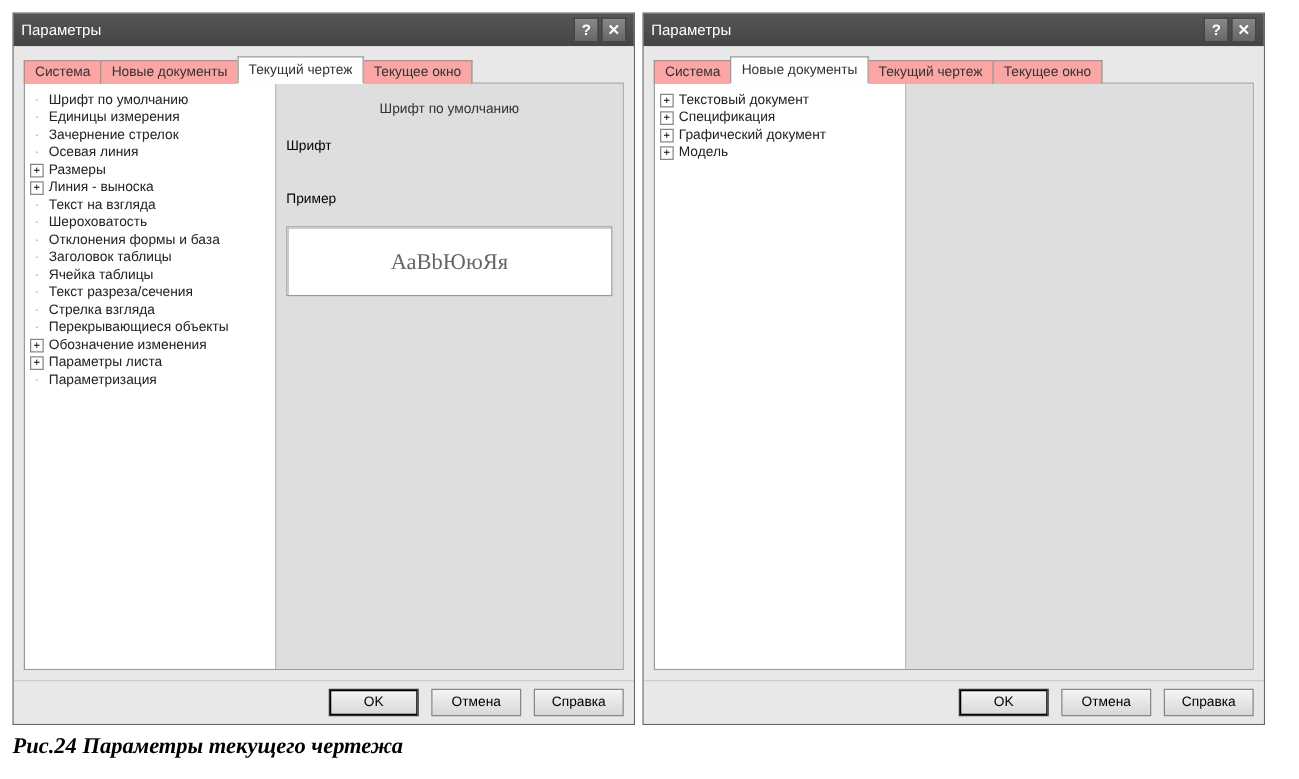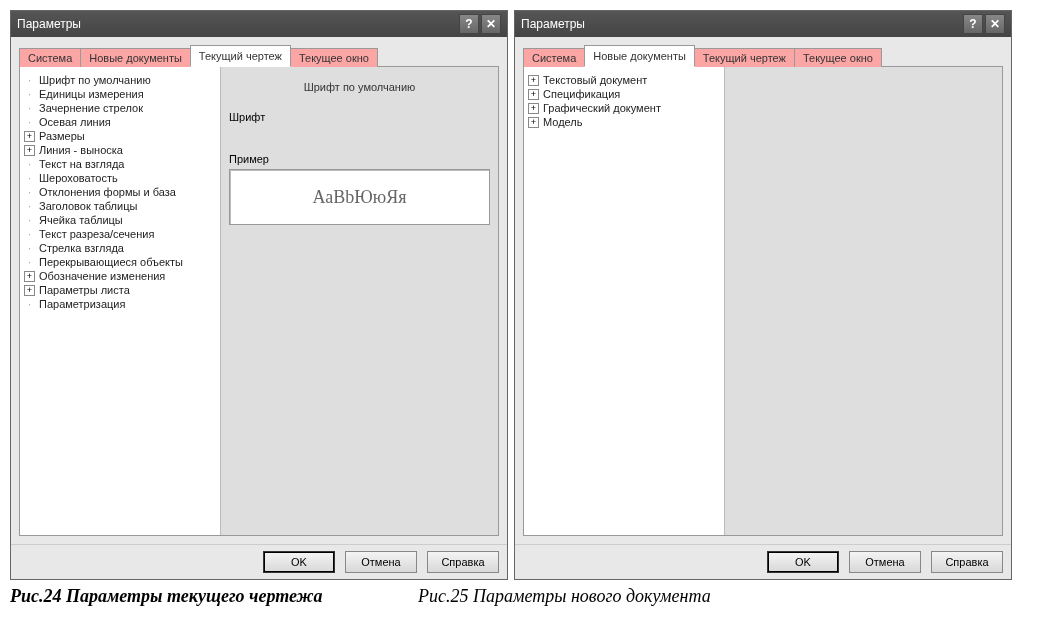--- a/index.html
+++ b/index.html
@@ -168,21 +168,21 @@
     background: #fff;
     border: 1px solid #999;
     box-shadow: inset 1px 1px 0 #bbb;
     display: flex;
     align-items: center;
     justify-content: center;
     font-size: 18px;
     color: #666;
     letter-spacing: 0px;
     font-family: serif;
-    margin-top: 4px;
+    margin-top: 16px;
   }
   .button-row {
     display: flex;
     justify-content: flex-end;
     gap: 10px;
     padding: 6px 8px;
     background: #e8e8e8;
     border-top: 1px solid #ccc;
   }
   .btn {
@@ -365,14 +365,13 @@
       <div class="btn default">OK</div>
       <div class="btn">Отмена</div>
       <div class="btn">Справка</div>
     </div>
   </div>
 
 </div>
 
 <div class="captions">
   <div>Рис.24 Параметры текущего чертежа</div>
-  <div>Рис.25 Параметры нового документа</div>
 </div>
 
 </body></html>

